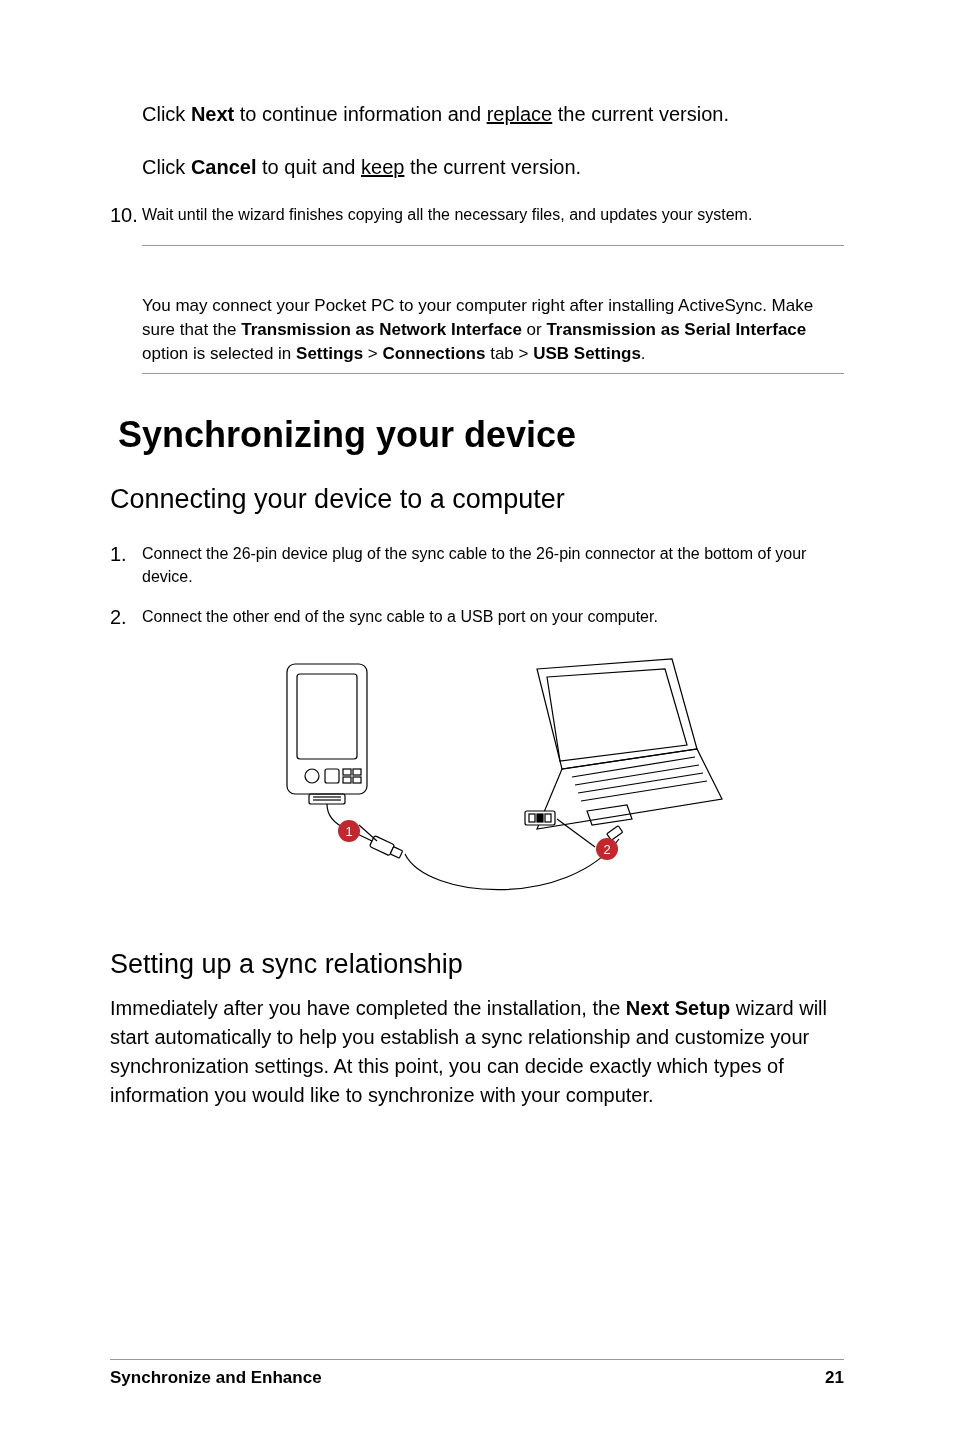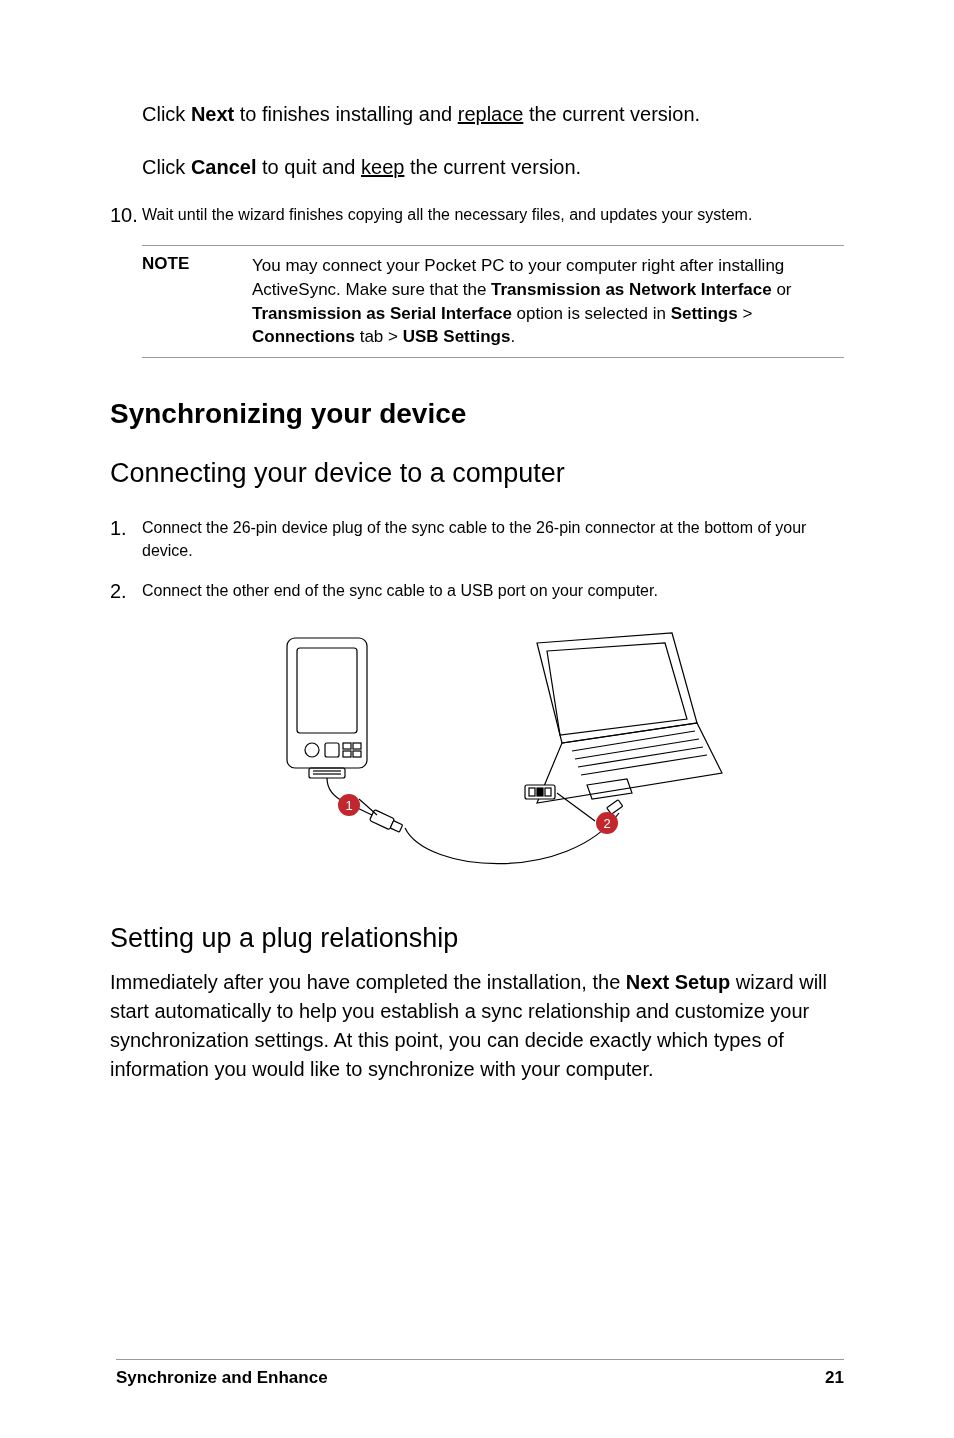--- a/index.html
+++ b/index.html
@@ -48,44 +48,46 @@
     .note-label {
       font-weight: bold;
       font-size: 17px;
       width: 110px;
       flex-shrink: 0;
     }
     .note-body {
       font-size: 17px;
       line-height: 1.4;
       flex: 1;
+      margin-top: 40px;
     }
     h1 {
-      font-size: 28px;
+      font-size: 36px;
       font-weight: bold;
       margin-top: 40px;
       margin-bottom: 28px;
+      margin-left: 8px;
     }
     h2 {
       font-size: 27px;
       font-weight: normal;
       margin-bottom: 28px;
     }
     .under {
       text-decoration: underline;
     }
     .illustration {
       display: flex;
       justify-content: center;
       margin: 20px 0 50px 0;
     }
     .footer {
       position: absolute;
       bottom: 50px;
-      left: 116px;
+      left: 110px;
       right: 110px;
       display: flex;
       justify-content: space-between;
       font-size: 17px;
       font-weight: bold;
       border-top: 1px solid #999;
       padding-top: 8px;
     }
     .h2-second {
       margin-top: 10px;
@@ -93,34 +95,33 @@
     }
     .para {
       font-size: 20px;
       line-height: 1.45;
     }
   </style>
 </head>
 <body>
 
 <div class="indent-block">
-  <span>Click </span><b>Next</b><span> to finishes installing and </span><span class="under">replace</span><span> the current version.</span>
+  <span>Click </span><b>Next</b><span> to continue information and </span><span class="under">replace</span><span> the current version.</span>
 </div>
 
 <div class="indent-block" style="margin-bottom:22px;margin-top:24px;">
   <span>Click </span><b>Cancel</b><span> to quit and </span><span class="under">keep</span><span> the current version.</span>
 </div>
 
 <div class="step-row">
   <div class="step-num">10.</div>
   <div class="step-body">Wait until the wizard finishes copying all the necessary files, and updates your system.</div>
 </div>
 
 <div class="note-box">
-  <div class="note-label">NOTE</div>
   <div class="note-body">
     <span>You may connect your Pocket PC to your computer right after installing ActiveSync. Make sure that the </span><b>Transmission as Network Interface</b><span> or </span><b>Transmission as Serial Interface</b><span> option is selected in </span><b>Settings</b><span> &gt; </span><b>Connections</b><span> tab &gt; </span><b>USB Settings</b><span>.</span>
   </div>
 </div>
 
 <h1>Synchronizing your device</h1>
 
 <h2>Connecting your device to a computer</h2>
 
 <div class="step-row">
@@ -192,21 +193,21 @@
     <line x1="132" y1="176" x2="150" y2="192" stroke="#000" stroke-width="1.2"></line>
 
     <g>
       <circle cx="380" cy="200" r="11" fill="#c1272d"></circle>
       <text x="380" y="205" text-anchor="middle" font-size="13" fill="#fff" font-family="Arial">2</text>
     </g>
     <line x1="368" y1="198" x2="330" y2="170" stroke="#000" stroke-width="1.2"></line>
   </svg>
 </div>
 
-<h2 class="h2-second">Setting up a plug relationship</h2>
+<h2 class="h2-second">Setting up a sync relationship</h2>
 
 <div class="para">
   <span>Immediately after you have completed the installation, the </span><b>Next Setup</b><span> wizard will start automatically to help you establish a sync relationship and customize your synchronization settings. At this point, you can decide exactly which types of information you would like to synchronize with your computer.</span>
 </div>
 
 <div class="footer">
   <span>Synchronize and Enhance</span>
   <span>21</span>
 </div>
 

